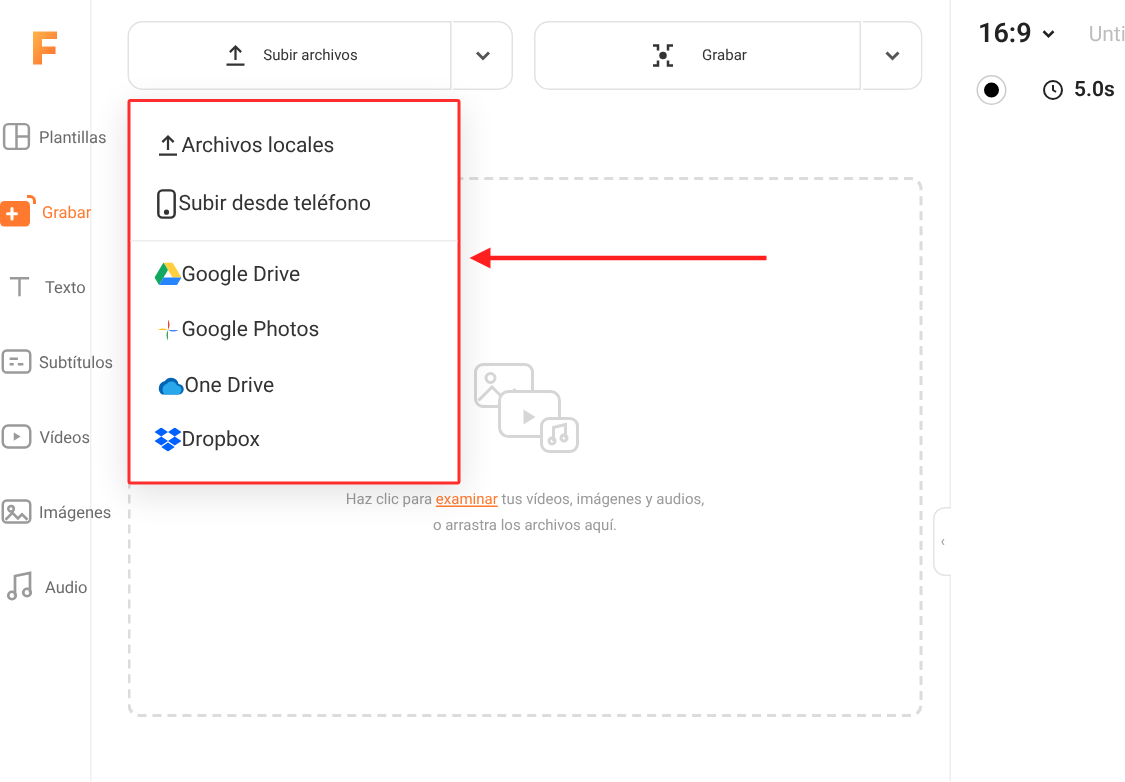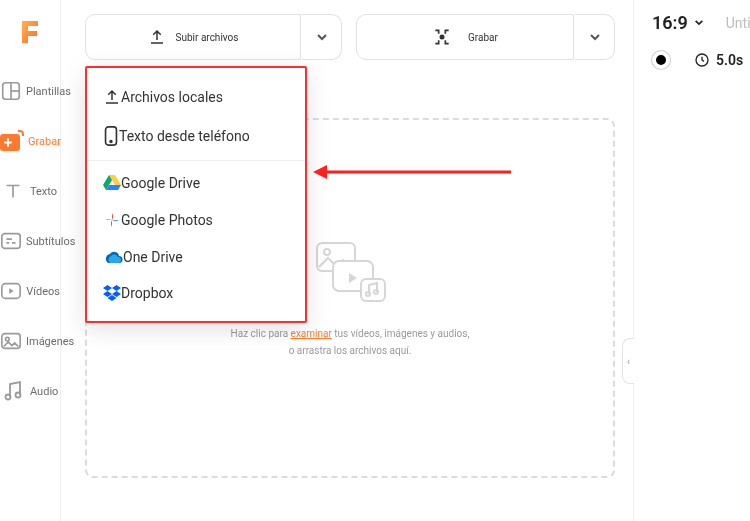--- a/index.html
+++ b/index.html
@@ -213,21 +213,21 @@
           </span>
         <span>Archivos locales</span>
       </div>
       <div class="item">
         <span>
             <svg width="16" height="20" viewBox="0 0 16 22" fill="none" stroke="#333" stroke-width="1.8">
               <rect x="2" y="1" width="12" height="20" rx="3"></rect>
               <circle cx="8" cy="17" r="1" fill="#333"></circle>
             </svg>
           </span>
-        <span>Texto desde teléfono</span>
+        <span>Subir desde teléfono</span>
       </div>
       <div class="divider"></div>
       <div class="item">
         <span>
             <svg width="18" height="16" viewBox="0 0 18 16">
               <path d="M6 0h6l6 10h-6z" fill="#ffcf3f"></path>
               <path d="M6 0L0 10l3 5 6-10z" fill="#11a861"></path>
               <path d="M3 15l3-5h12l-3 5z" fill="#2684fc"></path>
             </svg>
           </span>

